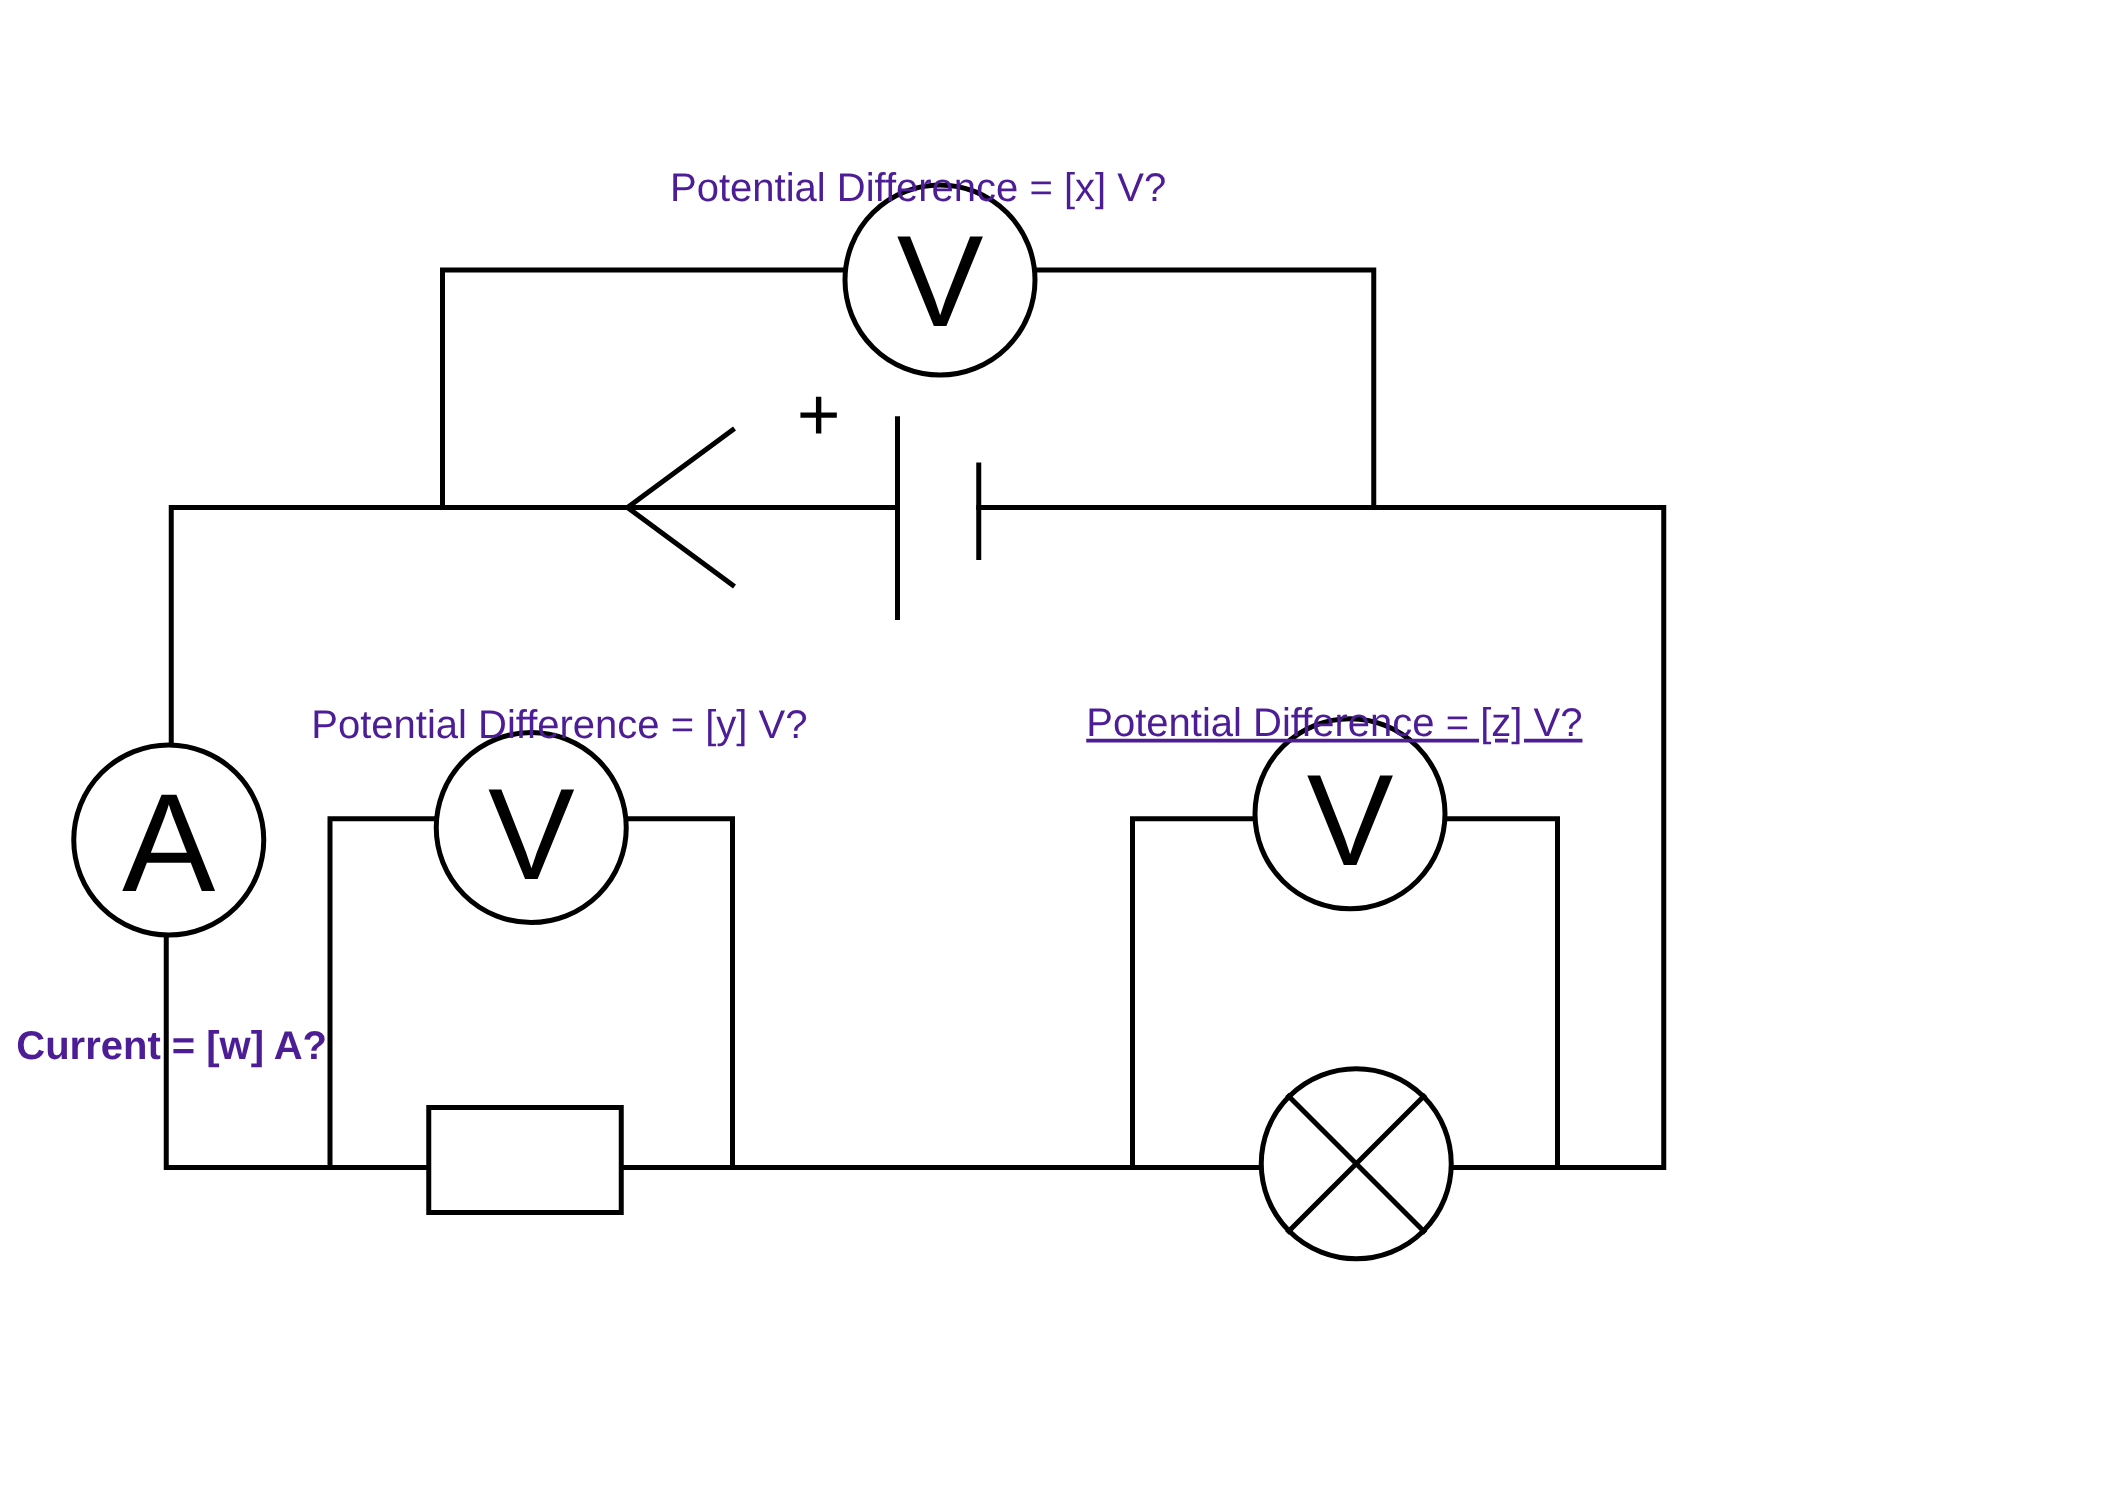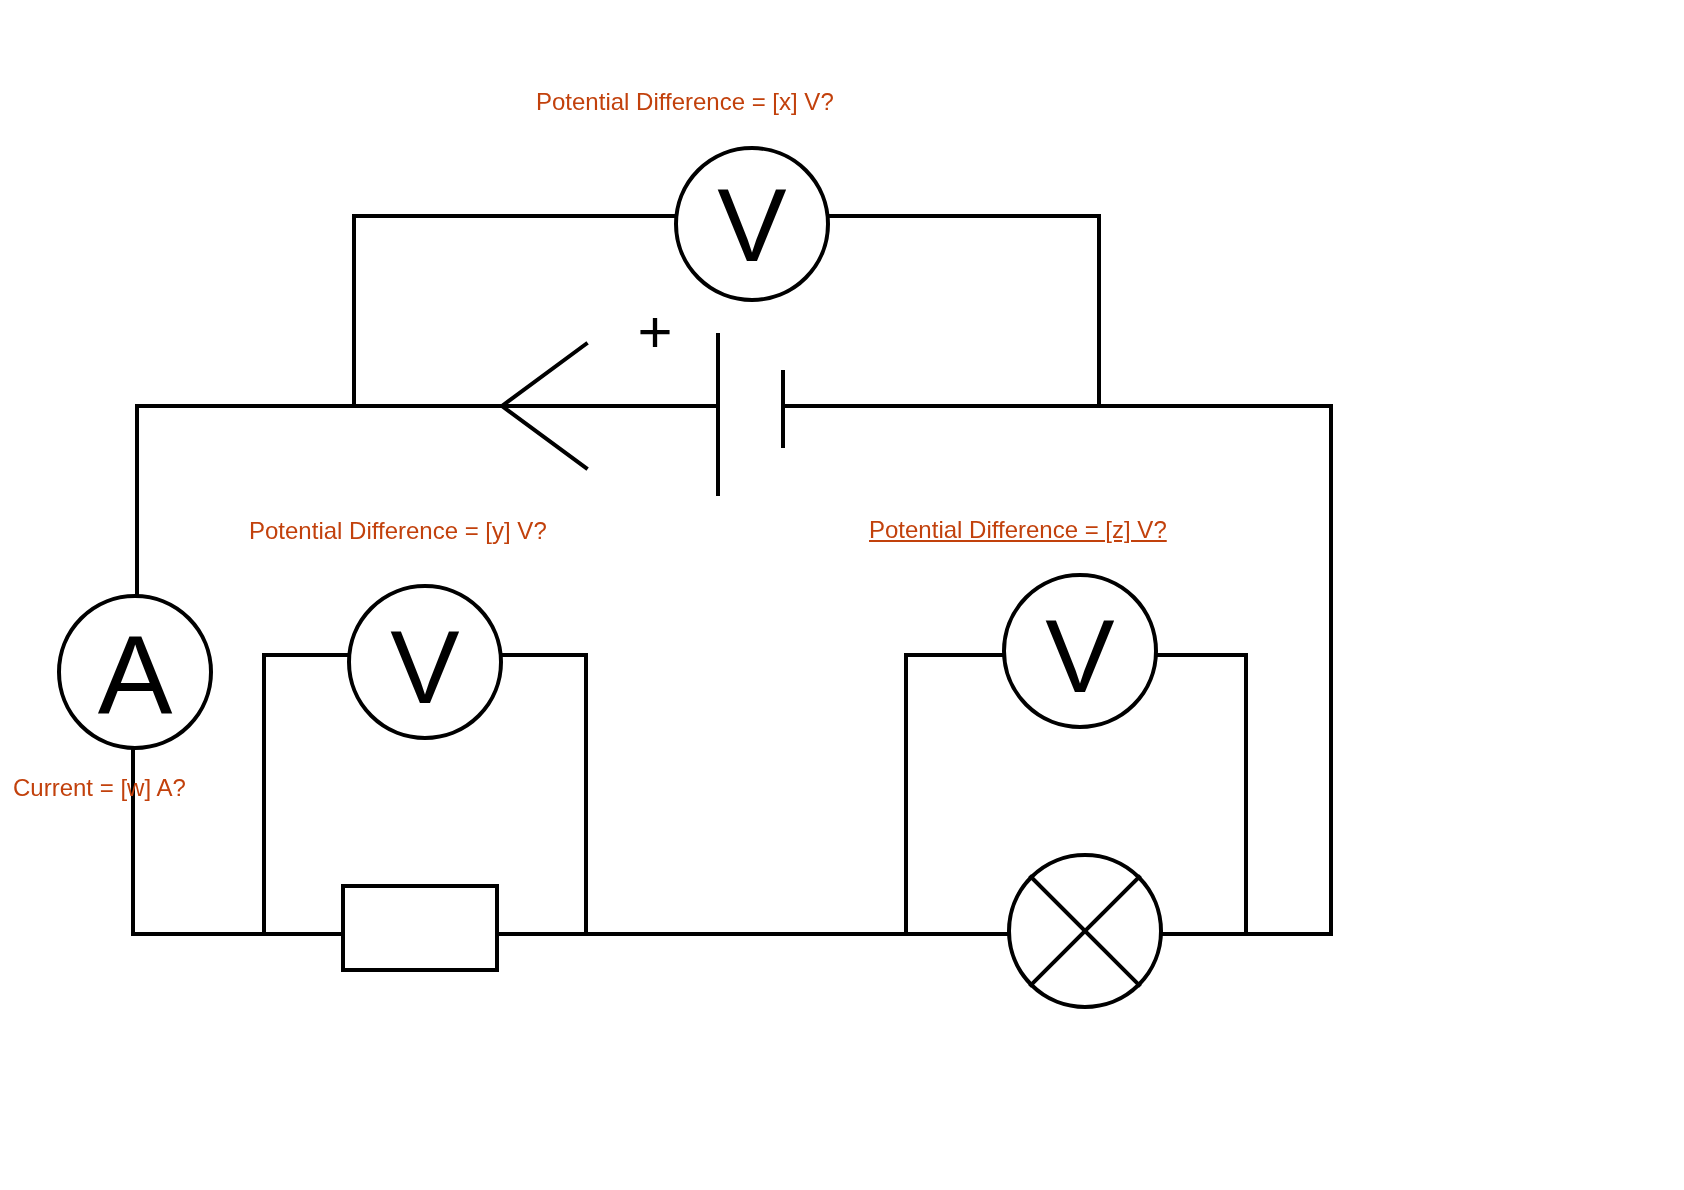--- a/index.html
+++ b/index.html
@@ -1,21 +1,21 @@
 <!DOCTYPE html>
 <html><head>
 <meta charset="utf-8">
 <style>
   html, body { margin: 0; padding: 0; background: #ffffff; }
   body { width: 1684px; height: 1190px; overflow: hidden; position: relative; }
   svg { position: absolute; left: 0; top: 0; }
   .wire { stroke: #000; stroke-width: 4; fill: none; stroke-linecap: square; }
   .comp { stroke: #000; stroke-width: 4; fill: #fff; }
   .meter-letter { font-family: "Liberation Sans", sans-serif; fill: #000; text-anchor: middle; }
-  .label { position: absolute; font-family: "Liberation Sans", sans-serif; font-size: 24px; color: #c2410c; white-space: nowrap; line-height: 1; }
+  .label { position: absolute; font-family: "Liberation Sans", sans-serif; font-size: 32px; color: #4c1d95; white-space: nowrap; line-height: 1; margin-top: 44px; }
 </style>
 </head>
 <body>
 
 <svg width="1684" height="1190" viewBox="0 0 1684 1190">
 
   <polyline class="wire" points="137,596 137,406 718,406"></polyline>
   <polyline class="wire" points="783,406 1331,406 1331,934 1246,934"></polyline>
   <polyline class="wire" points="133,748 133,934 343,934"></polyline>
   <line class="wire" x1="497" y1="934" x2="1008" y2="934"></line>
@@ -48,13 +48,13 @@
 
   <polyline class="wire" points="906,934 906,655 1003,655"></polyline>
   <polyline class="wire" points="1157,655 1246,655 1246,934"></polyline>
   <circle class="comp" cx="1080" cy="651" r="76"></circle>
   <text class="meter-letter" x="1080" y="692" font-size="104">V</text>
 </svg>
 
 <div class="label" style="left:536px; top:90px;">Potential Difference = [x] V?</div>
 <div class="label" style="left:249px; top:519px;text-align:center;">Potential Difference = [y] V?</div>
 <div class="label" style="left:869px; top:518px;text-decoration:underline;">Potential Difference = [z] V?</div>
-<div class="label" style="left:13px; top:776px;">Current = [w] A?</div>
+<div class="label" style="left:13px; top:776px;font-weight:bold;">Current = [w] A?</div>
 
 </body></html>

